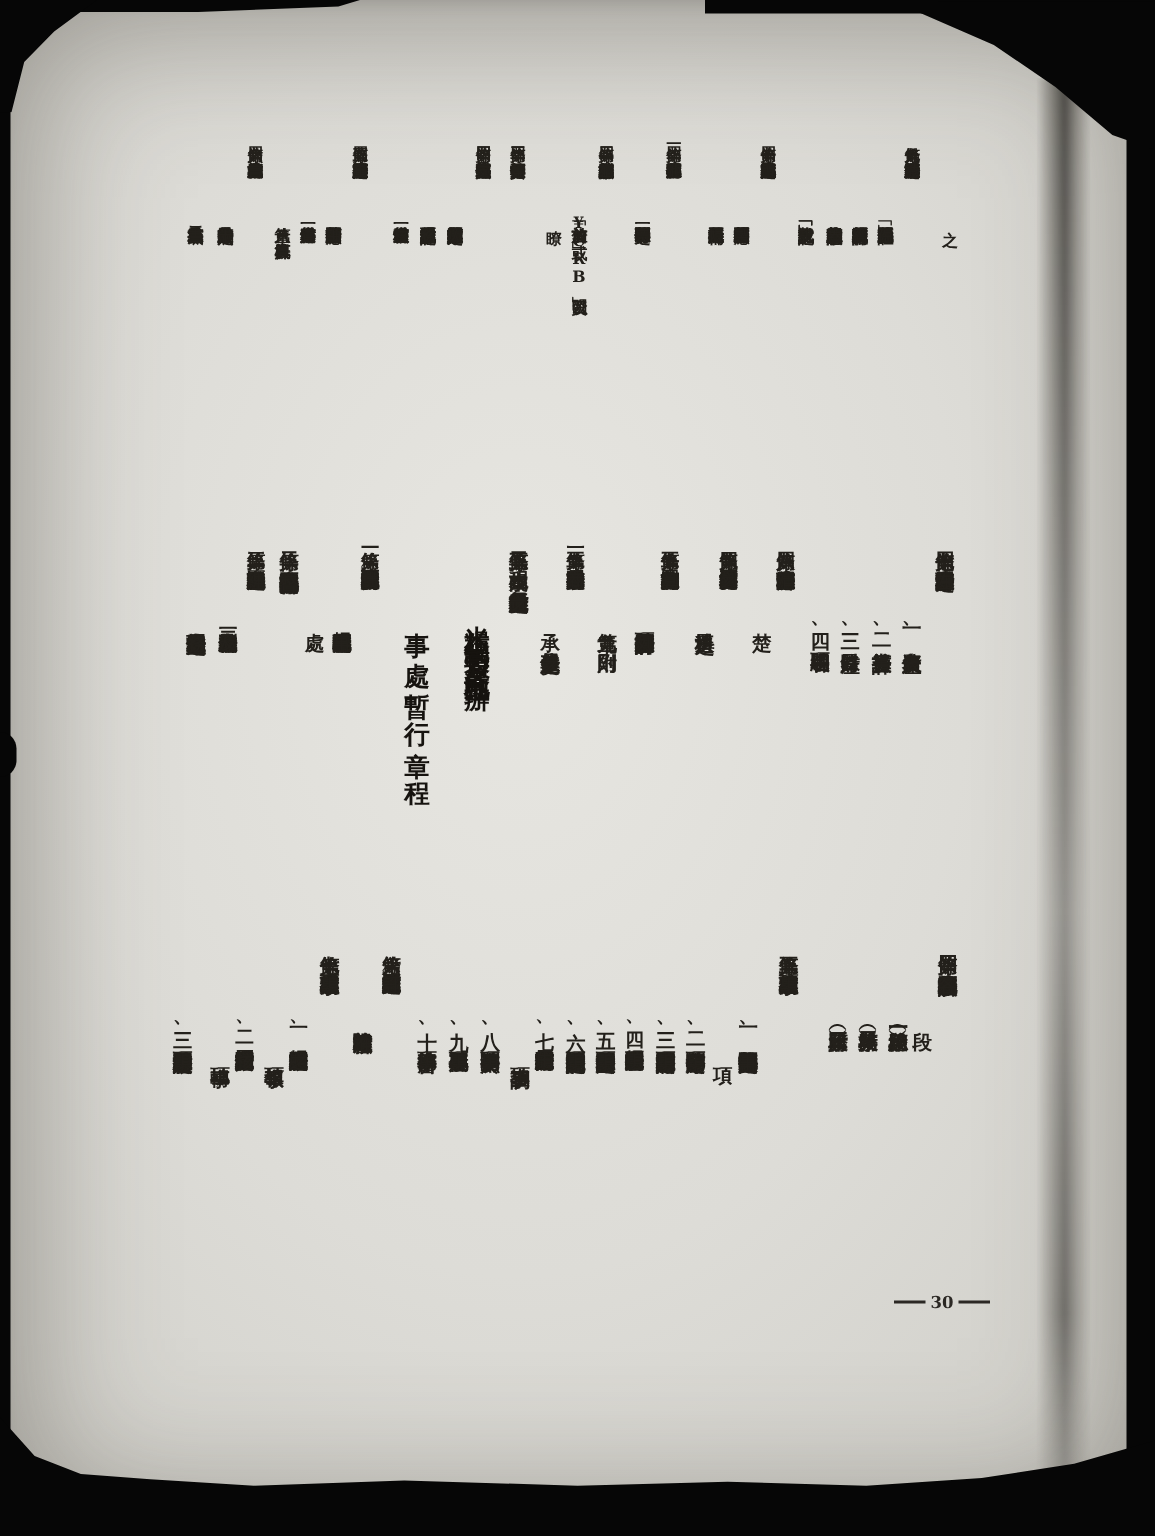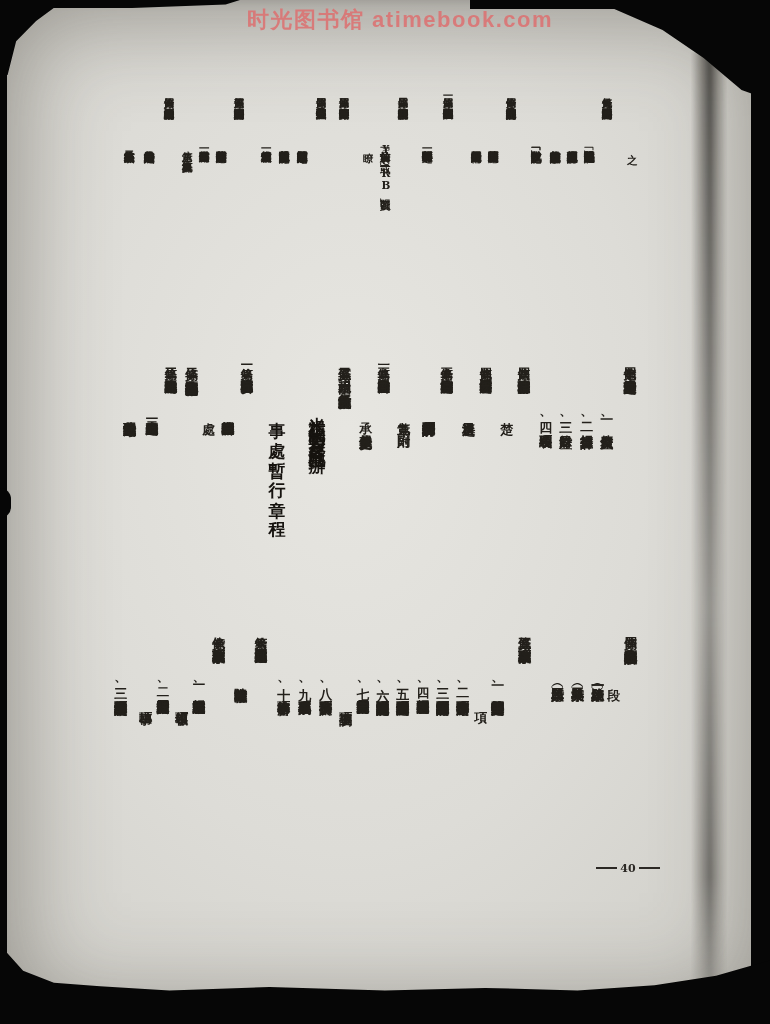--- a/index.html
+++ b/index.html
@@ -121,25 +121,24 @@
       <div class="col" style="left: 253.25px; top: 627px; font-size: 12.5px;">第六條　前條第三款收買米糧契約（成單）之簽訂</div>
       <div class="col" style="left: 232.94px; top: 678px; font-size: 13px;">應隨時陳報本會核准</div>
       <div class="col" style="left: 210.94px; top: 627px; font-size: 13px;">第七條　第二段掌理左列事項</div>
       <div class="col" style="left: 191.25px; top: 678px; font-size: 12.5px;">一、關於米糧採辦證之核發及裝運護照之</div>
       <div class="col" style="left: 173.94px; top: 702px; font-size: 13px;">報領事項</div>
       <div class="col" style="left: 155.25px; top: 678px; font-size: 12.5px;">二、關於收買米糧之估價及貸金之申請核</div>
       <div class="col" style="left: 137.94px; top: 702px; font-size: 13px;">轉事項</div>
       <div class="col" style="left: 112.94px; top: 678px; font-size: 13px;">三、關於米糧之審核及保護事項</div>
     </div>
 
-  <div class="watermark" style="color: rgb(221, 112, 112);">时光图书馆 atimebook.com</div>
 
   <div class="pagenum">
     <span class="dash"></span>
-    <span class="num">40</span>
+    <span class="num">30</span>
     <span class="dash"></span>
   </div>
 
   <div class="gutter"></div>
   <div class="art edge-left"></div>
   <div class="art edge-right"></div>
   <div class="art strip-top-left"></div>
   <div class="art strip-top-right"></div>
   <div class="art blob-top-left"></div>
   <div class="art blob-top-right"></div>

